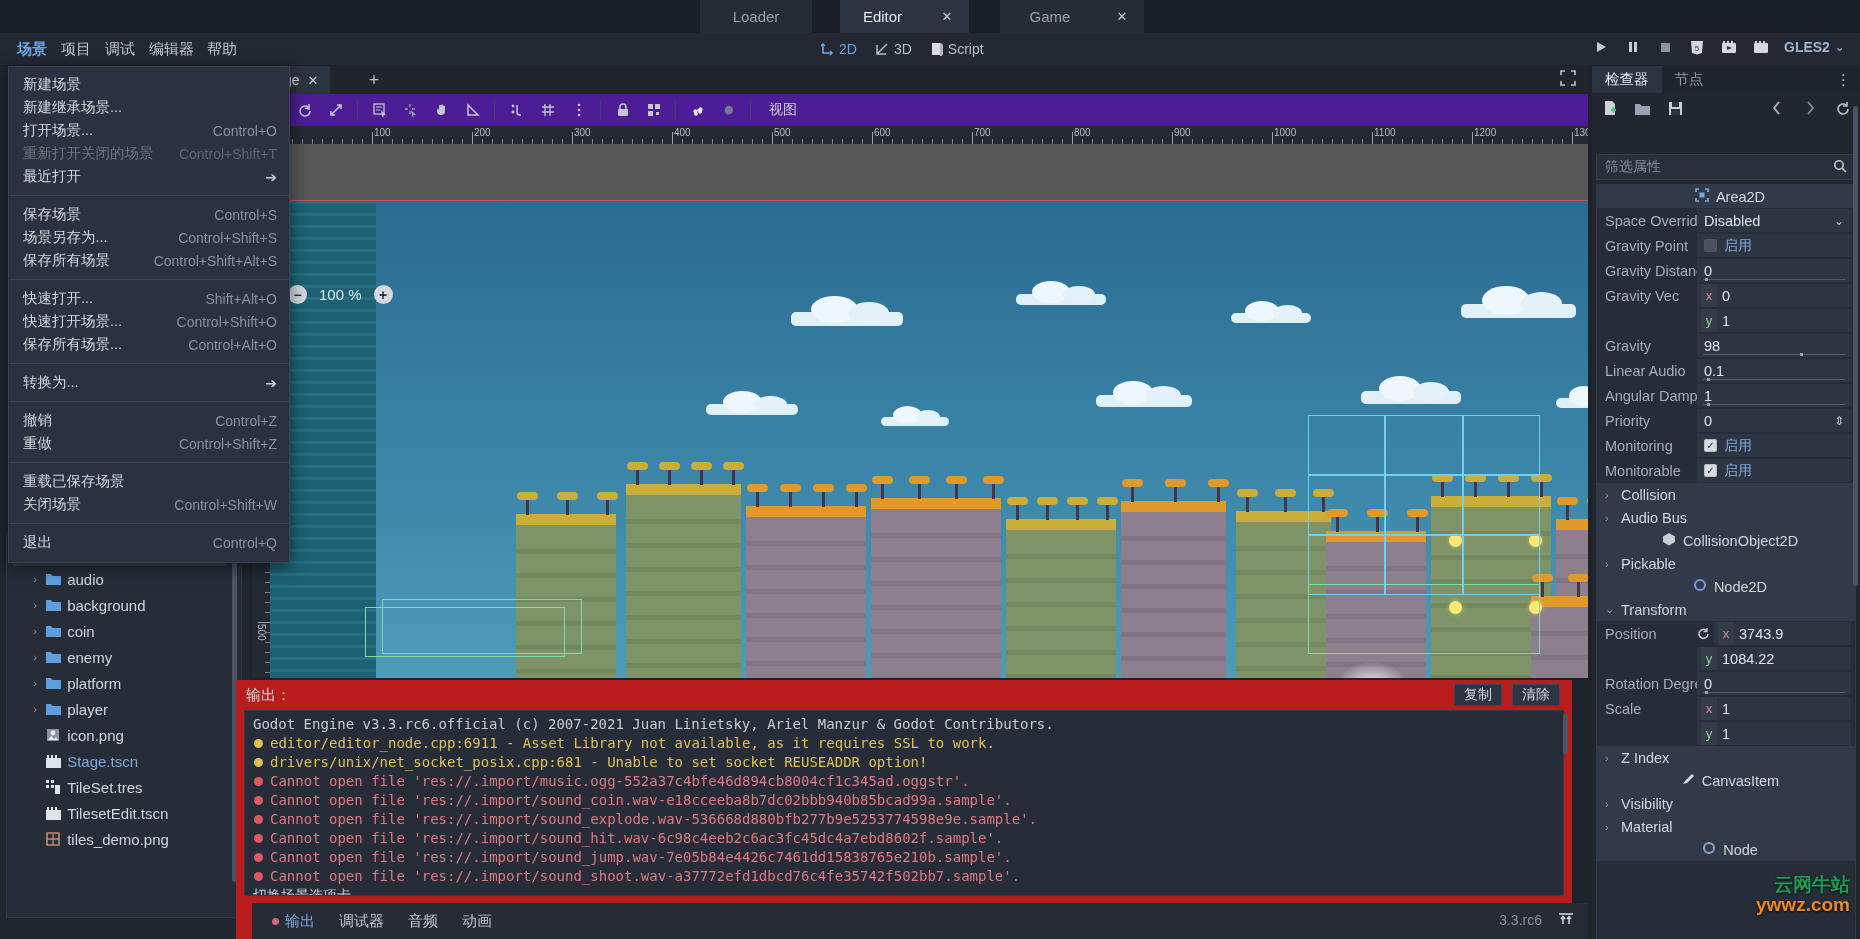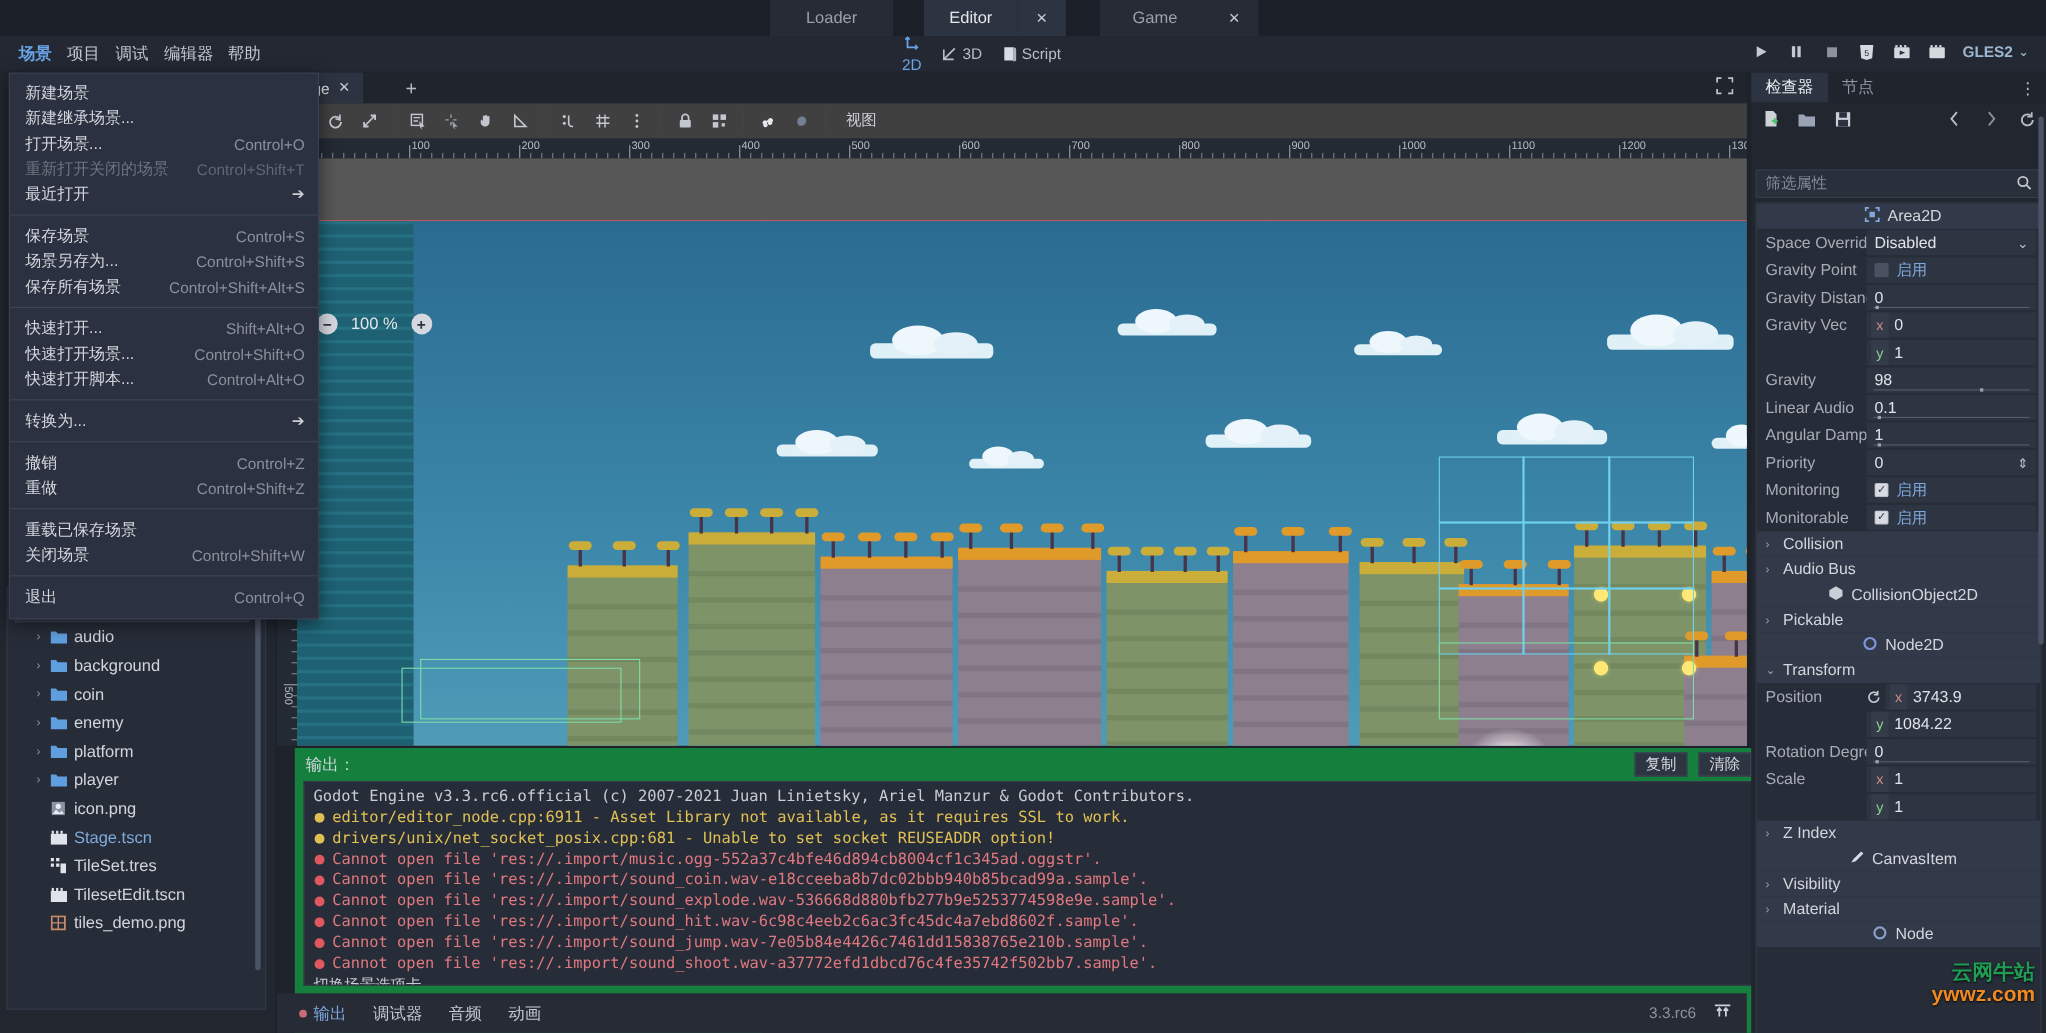--- a/index.html
+++ b/index.html
@@ -22,21 +22,21 @@
 
   
   .menubar{position:absolute;left:0;top:33px;width:1860px;height:32px;background:#232833;}
   .menu-item{position:absolute;top:33px;height:32px;padding:0 11px;display:flex;align-items:center;
              font-size:15px;color:#c3c7ce;cursor:pointer;}
   .menu-item.open{color:#6aa6e8;font-weight:bold;}
 
   
   .modebar{position:absolute;top:36px;left:820px;display:flex;gap:18px;align-items:center;height:26px;}
   .mode{display:flex;align-items:center;gap:5px;font-size:14px;color:#b9bdc6;cursor:pointer;}
-  .mode.active{color:#69a5e8;flex-direction:column;}
+  .mode.active{color:#69a5e8;}
 
   
   .playbar{position:absolute;top:38px;left:1592px;display:flex;align-items:center;gap:14px;}
   .pbtn{width:18px;height:18px;display:flex;align-items:center;justify-content:center;cursor:pointer;color:#c5c9d1;}
   .gles{font-size:14px;color:#9db6cf;display:flex;align-items:center;gap:5px;cursor:pointer;font-weight:bold;}
 
   
   .dropdown{position:absolute;left:8px;top:66px;width:282px;background:#2b3140;
             border:1px solid #3a4252;box-shadow:0 4px 16px rgba(0,0,0,.55);z-index:90;padding:6px 0 8px 0;}
   .dd-row{height:23px;display:flex;align-items:center;padding:0 12px 0 14px;font-size:14.5px;color:#d4d7dd;cursor:pointer;white-space:nowrap;}
@@ -62,21 +62,21 @@
   
   .viewport{position:absolute;left:252px;top:66px;width:1336px;height:612px;background:#21262f;}
   .vp-tabs{position:absolute;left:0;top:0;width:1336px;height:28px;background:#1f242d;}
   .vp-tab{position:absolute;left:0;top:0;height:28px;display:flex;align-items:center;gap:8px;
           padding:0 11px;background:#2d3441;font-size:14px;color:#dfe2e7;cursor:pointer;}
   .vp-tab .x{color:#c8ccd3;font-size:13px;}
   .vp-plus{position:absolute;left:108px;top:0;height:28px;width:28px;display:flex;align-items:center;
            justify-content:center;font-size:18px;color:#b8bcc5;cursor:pointer;}
   .vp-expand{position:absolute;right:8px;top:4px;width:20px;height:20px;color:#bcc0c9;cursor:pointer;}
 
-  .vp-toolbar{position:absolute;left:0;top:28px;width:1336px;height:32px;background:#404040;
+  .vp-toolbar{position:absolute;left:0;top:28px;width:1336px;height:32px;background:#4c1d95;
               display:flex;align-items:center;gap:0;padding-left:6px;}
   .tb{width:31px;height:28px;display:flex;align-items:center;justify-content:center;color:#c3c7d0;cursor:pointer;font-size:15px;}
   .tb.on{background:#39415060;}
   .tb-sep{width:1px;height:20px;background:#3d4453;margin:0 6px;}
   .tb-text{padding:0 12px;font-size:14px;color:#c9ccd3;cursor:pointer;}
 
   .ruler-h{position:absolute;left:0;top:60px;width:1336px;height:18px;background:#242a34;overflow:hidden;}
   .ruler-v{position:absolute;left:0;top:78px;width:18px;height:534px;background:#242a34;overflow:hidden;}
   .rtick{position:absolute;bottom:0;width:1px;height:5px;background:#7c838f;}
   .rtick.maj{height:12px;background:#9aa1ad;}
@@ -104,21 +104,21 @@
   .coin{position:absolute;width:13px;height:13px;border-radius:50%;background:#ffe873;box-shadow:0 0 4px #ffe87388;}
 
   .zoomctl{position:absolute;left:18px;top:141px;display:flex;align-items:center;gap:12px;
            font-size:15px;color:#e2e5ea;z-index:6;}
   .zc{width:19px;height:19px;border-radius:50%;background:#d5d8de;color:#2b3140;display:flex;
       align-items:center;justify-content:center;font-size:14px;font-weight:bold;cursor:pointer;}
 
   .vphint{position:absolute;left:290px;top:60px;width:470px;font-size:14.5px;color:#e7eaee;line-height:17px;z-index:5;}
 
   
-  .outpanel{position:absolute;left:268px;top:680px;width:1336px;height:259px;background:#15803d;}
+  .outpanel{position:absolute;left:236px;top:680px;width:1336px;height:259px;background:#b91c1c;}
   .out-head{position:absolute;left:10px;top:6px;font-size:15px;color:#d3d6dc;}
   .out-btn{position:absolute;top:4px;height:22px;padding:0 9px;background:#2e3542;border:1px solid #3d4454;
            font-size:14px;color:#d5d8de;display:flex;align-items:center;cursor:pointer;text-align:right;}
   .out-body{position:absolute;left:8px;top:30px;width:1320px;height:186px;background:#272d38;
             border:1px solid #323949;overflow:hidden;padding:5px 8px;}
   .logline{display:flex;align-items:flex-start;height:19px;font-family:"DejaVu Sans Mono","Liberation Mono",monospace;
            font-size:14px;white-space:nowrap;}
   .dot{width:9px;height:9px;border-radius:50%;margin:4px 7px 0 1px;flex:0 0 9px;}
   .dot.warn{background:#e0c054;}
   .dot.err{background:#e0585f;}
@@ -1340,21 +1340,21 @@
       <div class="dd-sep"></div>
       <div class="dd-row">
         <span class="lbl">快速打开...</span>
         <span class="sc">Shift+Alt+O</span>
       </div>
       <div class="dd-row">
         <span class="lbl">快速打开场景...</span>
         <span class="sc">Control+Shift+O</span>
       </div>
       <div class="dd-row">
-        <span class="lbl">快速打开脚本...</span>
+        <span class="lbl">保存所有场景...</span>
         <span class="sc">Control+Alt+O</span>
       </div>
       <div class="dd-sep"></div>
       <div class="dd-row">
         <span class="lbl">转换为...</span>
         <span class="arrow">➔</span>
       </div>
       <div class="dd-sep"></div>
       <div class="dd-row">
         <span class="lbl">撤销</span>

